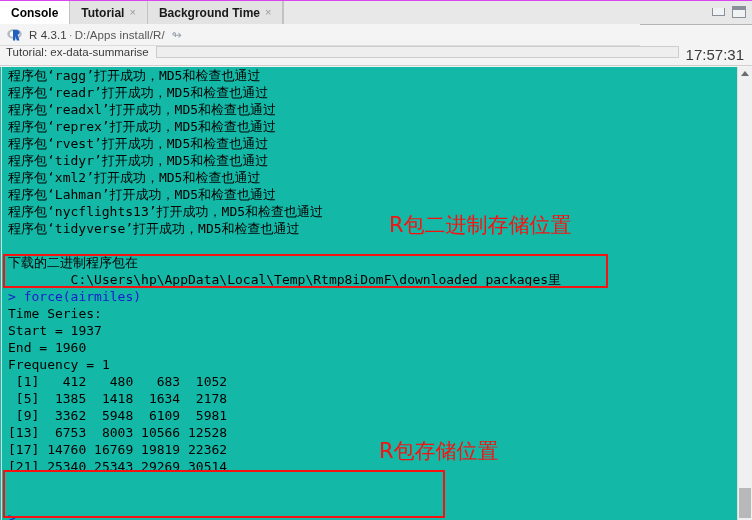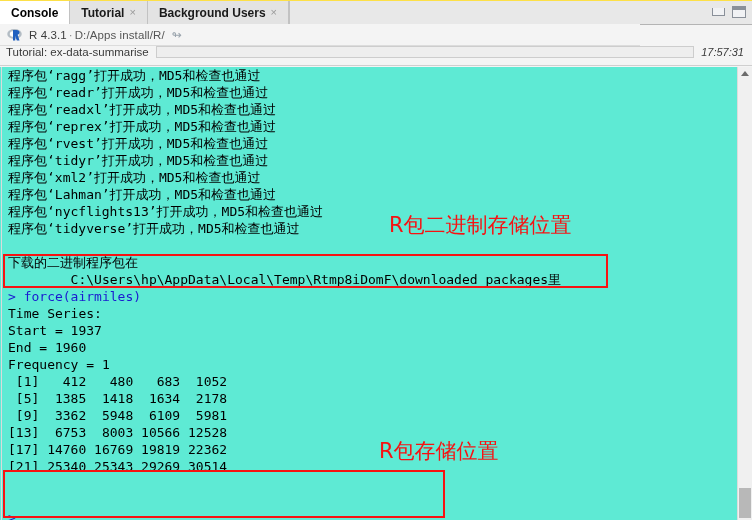--- a/index.html
+++ b/index.html
@@ -7,21 +7,21 @@
     width:752px;height:520px;overflow:hidden;
     background:#ffffff;
     font-family:"Liberation Sans", sans-serif;
     -webkit-font-smoothing:antialiased;
   }
   #app{position:relative;width:752px;height:520px;background:#f4f4f4;}
 
   
   .tabstrip{
     position:absolute;left:0;top:0;width:752px;height:24px;
-    background:#fde047;
+    background:#d946ef;
     border-bottom:1px solid #b4b4b4;
     display:flex;align-items:flex-end;
   }
   .tab{
     height:23px;display:flex;align-items:center;gap:5px;
     padding:0 11px;
     font-size:12px;font-weight:bold;color:#1a1a1a;
     border-right:1px solid #c2c2c2;
     background:#e3e3e3;
     white-space:nowrap;
@@ -61,26 +61,26 @@
     position:absolute;left:0;top:46px;width:752px;height:20px;
     background:#f4f4f4;border-bottom:1px solid #cfcfcf;
     display:flex;gap:7px;padding:0 6px;
     box-sizing:border-box;
   }
   .tutlabel{font-size:11.5px;color:#3a3a3a;white-space:nowrap;}
   .tutprogress{
     flex:1;height:12px;background:#eeeeee;border:1px solid #cdcdcd;
     box-sizing:border-box;
   }
-  .tuttime{font-size:11px;color:#3a3a3a;white-space:nowrap;padding-right:2px;font-style:italic;}
+  .tuttime{font-size:15px;color:#3a3a3a;white-space:nowrap;padding-right:2px;}
 
   
   .console{
     position:absolute;left:0;top:67px;width:752px;height:453px;
-    background:#5eead4;overflow:hidden;
+    background:#14b8a6;overflow:hidden;
   }
   .gutter{position:absolute;left:1px;top:0;width:1px;height:453px;background:#dadada;}
   .lines{
     position:absolute;left:8px;top:0px;
     font-family:"DejaVu Sans Mono","Liberation Mono",monospace;
     font-size:13px;line-height:17px;
     white-space:pre;
     color:#000000;
   }
   .ln{height:17px;}
@@ -119,21 +119,21 @@
 
   <div class="tabstrip">
     <div class="tab active">
       <span>Console</span>
     </div>
     <div class="tab">
       <span>Tutorial</span>
       <span class="x">×</span>
     </div>
     <div class="tab">
-      <span>Background Users</span>
+      <span>Background Time</span>
       <span class="x">×</span>
     </div>
     <div class="tabfill"></div>
     <div class="winbtns">
       <div class="wb-min"></div>
       <div class="wb-max"></div>
     </div>
   </div>
 
   <div class="verbar">

